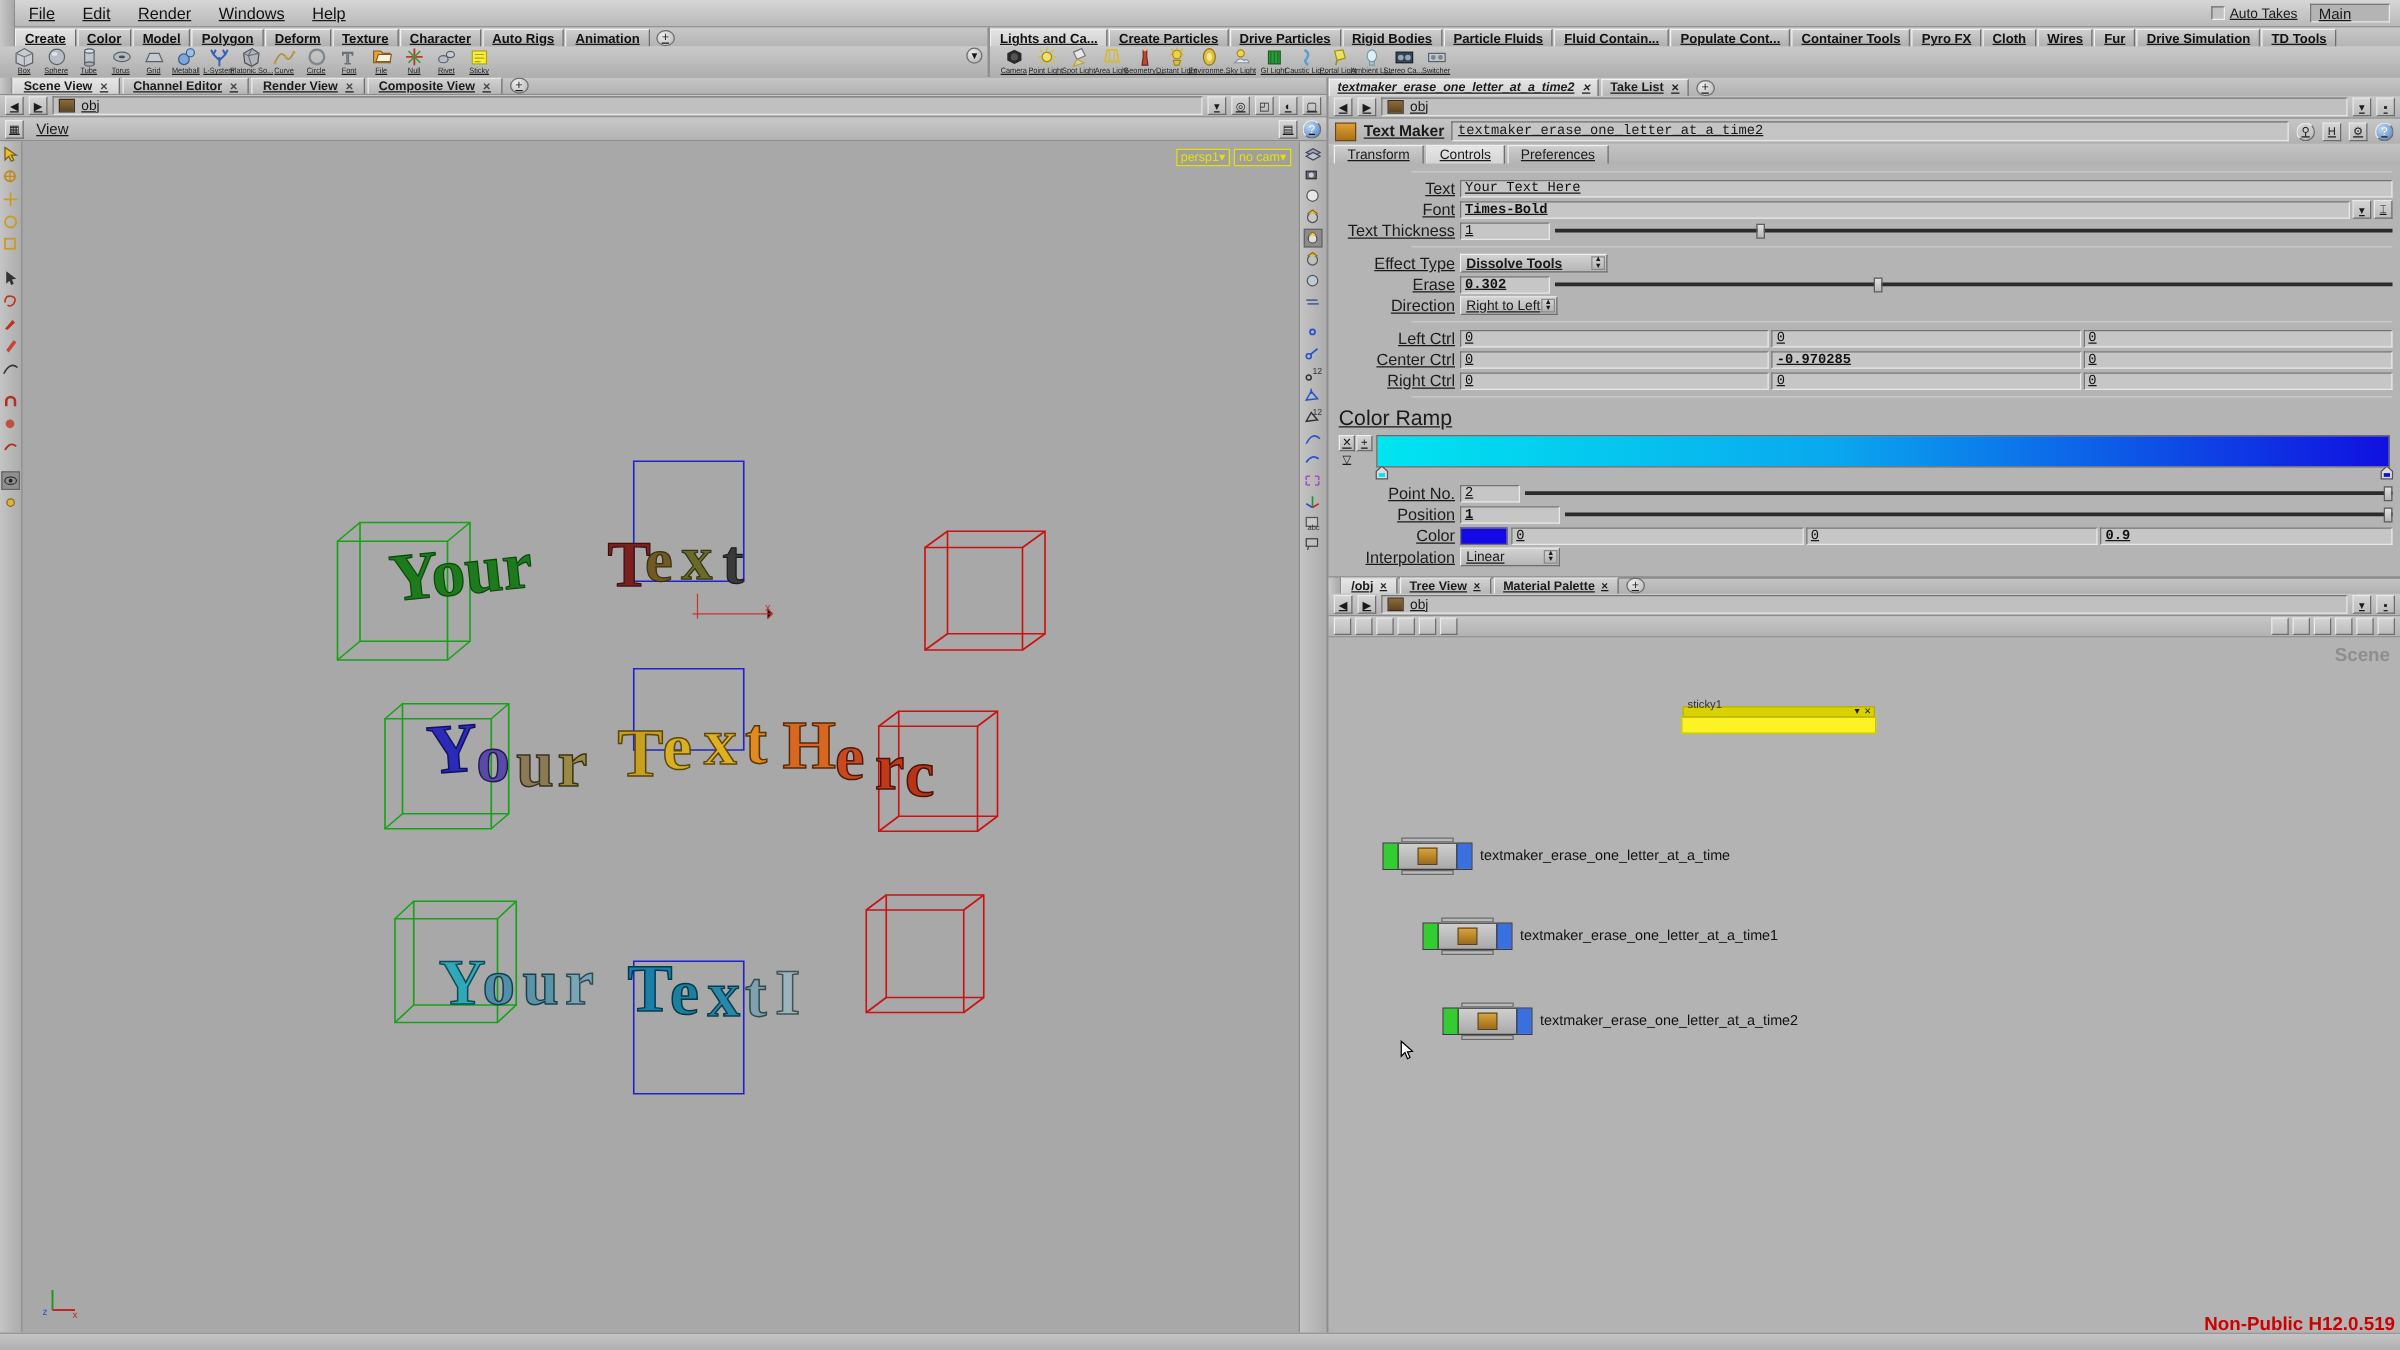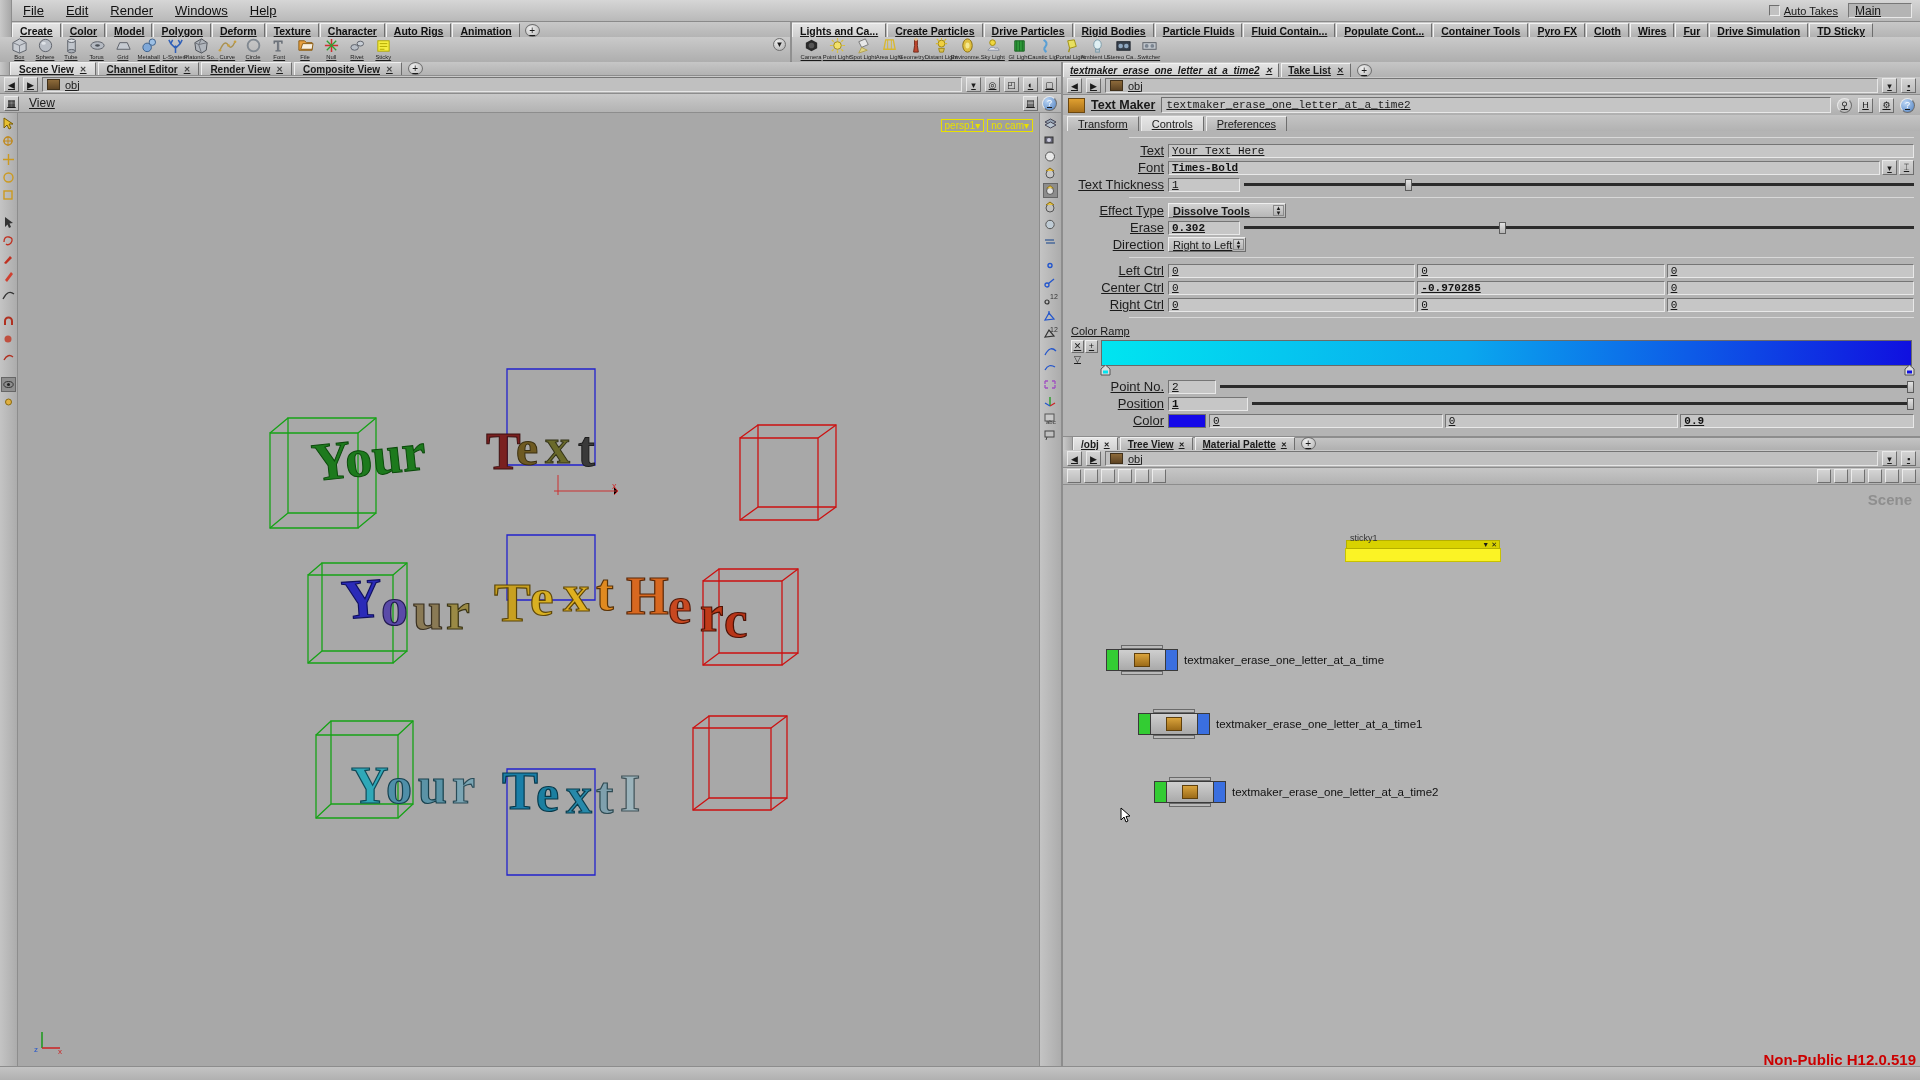--- a/index.html
+++ b/index.html
@@ -124,21 +124,21 @@
   .slider .track { position:absolute; left:0; right:0; height:3px; background:#2b2b2b; }
   .slider .thumb { position:absolute; width:7px; height:12px; background:linear-gradient(#e2e2e2,#b5b5b5);
                    border:1px solid #5d5d5d; }
   .combo { height:15px; background:linear-gradient(#d2d2d2,#b6b6b6); border:1px solid #efefef;
            border-right-color:#6d6d6d; border-bottom-color:#6d6d6d; font-size:11px; font-weight:bold;
            display:flex; align-items:center; padding:0 4px; position:relative; }
   .combo .arrowbox { position:absolute; right:1px; top:1px; bottom:1px; width:11px;
                      background:linear-gradient(#d4d4d4,#b4b4b4); border:1px solid #8a8a8a;
                      display:flex; flex-direction:column; align-items:center; justify-content:center; font-size:6px; line-height:5px;}
   .sep { height:1px; background:#909090; border-bottom:1px solid #d8d8d8; margin:5px 6px 5px 66px; }
-  .sectlabel { font-size:11px; padding:2px 0 3px 8px; }
+  .sectlabel { font-size:17px; padding:2px 0 3px 8px; }
 
   
   .rampwrap { display:flex; padding:0 8px 0 8px; align-items:stretch; }
   .rampbtns { display:flex; flex-direction:column; gap:1px; }
   .rampbtnrow { display:flex; gap:1px; }
   .rbtn { width:13px;height:13px; background:linear-gradient(#d4d4d4,#b8b8b8); border:1px solid #efefef;
           border-right-color:#6d6d6d; border-bottom-color:#6d6d6d; font-size:9px; text-align:center; line-height:11px;}
   .rampbar { flex:1; height:26px; margin-left:3px; border:1px solid #6a6a6a; position:relative; }
   .ramp-handle { position:absolute; width:11px; height:10px; bottom:-10px; }
 
@@ -335,21 +335,21 @@
           <div class="shelf-tab">Rigid Bodies</div>
           <div class="shelf-tab">Particle Fluids</div>
           <div class="shelf-tab">Fluid Contain...</div>
           <div class="shelf-tab">Populate Cont...</div>
           <div class="shelf-tab">Container Tools</div>
           <div class="shelf-tab">Pyro FX</div>
           <div class="shelf-tab">Cloth</div>
           <div class="shelf-tab">Wires</div>
           <div class="shelf-tab">Fur</div>
           <div class="shelf-tab">Drive Simulation</div>
-          <div class="shelf-tab">TD Sticky</div>
+          <div class="shelf-tab">TD Tools</div>
         </div>
       <div class="shelf-icons" id="shelfR-icons">
           <div class="shelf-btn">
             <span class="ic"><svg width="19" height="17" viewBox="0 0 20 18">
                 <path d="M4 6 L10 3 L16 6 L16 12 L10 15 L4 12 Z" fill="#2a2a2a"></path>
                 <circle cx="10" cy="9" r="3" fill="#555"></circle>
               </svg></span>
             <span class="lb">Camera</span>
           </div>
           <div class="shelf-btn">
@@ -956,20 +956,30 @@
         </div>
 
         <div class="prow">
           <div class="plabel">Color</div>
           <div class="swatch" id="colorSwatch" style="background: rgb(20, 8, 232);"></div>
           <div class="pfield" style="flex:1;margin-left:3px;margin-right:2px">0</div>
           <div class="pfield" style="flex:1;margin-right:2px">0</div>
           <div class="pfield mono-b" style="flex:1">0.9</div>
         </div>
 
+        <div class="prow">
+          <div class="plabel">Interpolation</div>
+          <div class="combo" style="width:80px">
+            <span style="font-weight:normal">Linear</span>
+            <span class="arrowbox">
+                <span>▲</span>
+                <span>▼</span>
+              </span>
+          </div>
+        </div>
         <div style="height:6px"></div>
       </div>
 
       <div class="net-tabs" id="netTabs">
           <div class="pt-grip"></div>
           <div class="nettab active">
             <span>/obj</span>
             <span style="font-size: 7px;">✕</span>
           </div>
           <div class="nettab">

